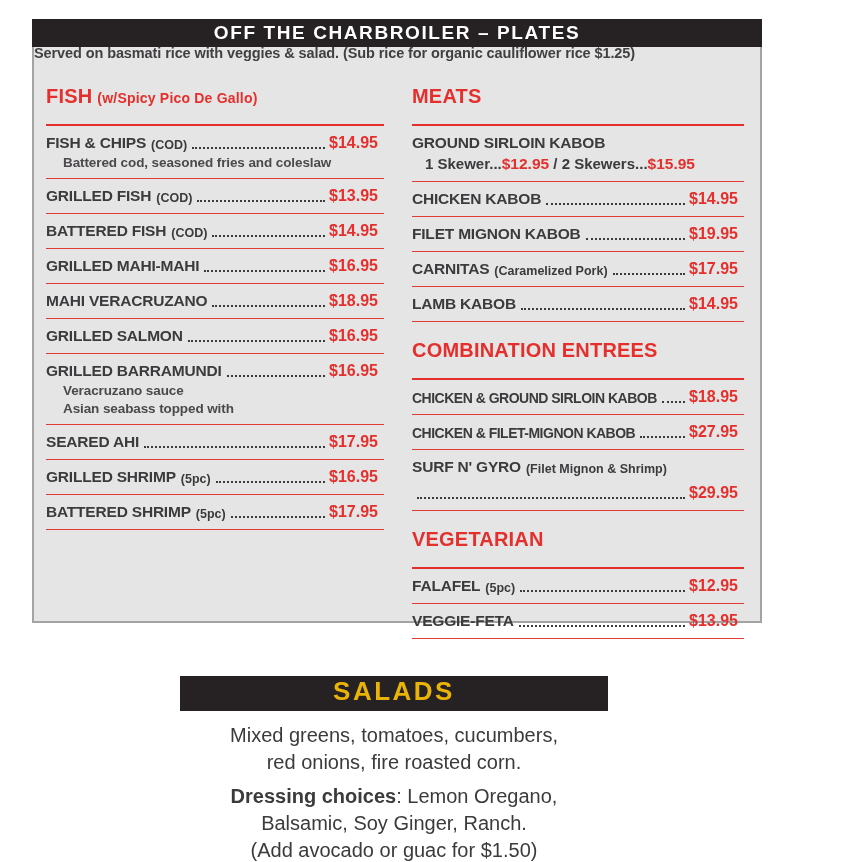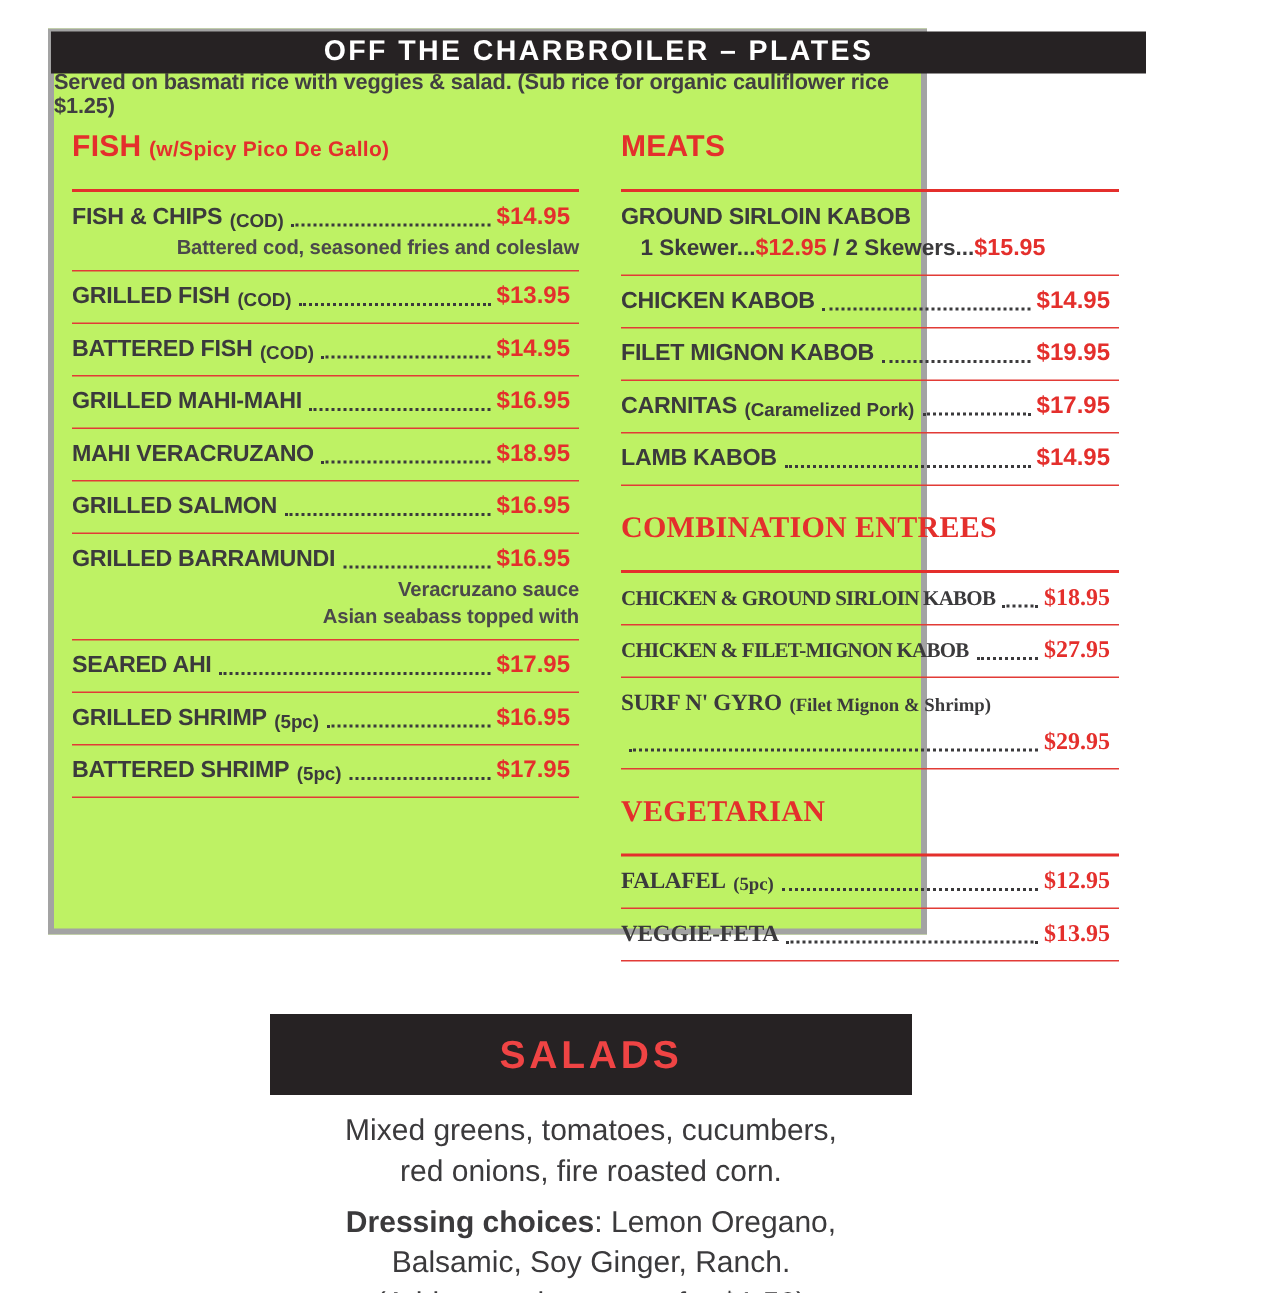--- a/index.html
+++ b/index.html
@@ -3,59 +3,59 @@
 <meta charset="utf-8">
 <style>
   html,body{margin:0;padding:0;}
   body{
     width:858px;height:862px;background:#ffffff;position:relative;
     font-family:"Liberation Sans", sans-serif;color:#3b3a3c;
     -webkit-font-smoothing:antialiased;
   }
   
   .menu-box{
-    position:absolute;left:32px;top:19px;width:586px;height:604px;
-    box-sizing:border-box;border:4px solid #a3a3a3;background:#bef264;
+    position:absolute;left:32px;top:19px;width:730px;height:604px;
+    box-sizing:border-box;border:2px solid #a3a3a3;background:#e5e5e5;
   }
   .titlebar{
     position:absolute;left:-2px;top:-2px;width:730px;height:28px;
     background:#262223;color:#fff;display:flex;align-items:center;justify-content:center;
     font-weight:bold;font-size:19px;letter-spacing:1.6px;
   }
   .subtitle{
     margin-top:24px;font-size:14.5px;font-weight:bold;
     color:#413f41;letter-spacing:-0.1px;
   }
   .col{position:absolute;top:64px;}
   .col-left{left:12px;width:338px;}
   .col-right{left:378px;width:332px;}
 
-  .menu-section + .menu-section{margin-top:17px;font-family:Liberation Serif, serif;}
+  .menu-section + .menu-section{margin-top:17px;}
   .sec-title{
     color:#e42f2c;font-weight:bold;font-size:20px;letter-spacing:0.2px;
     border-bottom:2px solid #e42f2c;padding-bottom:16px;white-space:nowrap;
   }
   .sec-note{font-size:14px;margin-left:5px;}
 
   .item{margin:0;}
   .line{display:flex;align-items:flex-end;padding:8px 6px 0 0;}
   .name{font-weight:bold;font-size:15.5px;white-space:nowrap;letter-spacing:-0.2px;}
   .name.compact{font-size:14px;letter-spacing:-0.5px;}
   .note{font-weight:bold;font-size:12.5px;margin-left:5px;white-space:nowrap;}
   .leader{flex:1 1 auto;border-bottom:2.5px dotted #3b3a3c;margin:0 4px 3px 5px;min-width:10px;}
   .price{color:#e42f2c;font-weight:bold;font-size:16px;white-space:nowrap;}
-  .desc{font-size:13.5px;font-weight:bold;color:#4b494b;padding:3px 0 0 17px;letter-spacing:-0.1px;text-align:right;}
+  .desc{font-size:13.5px;font-weight:bold;color:#4b494b;padding:3px 0 0 17px;letter-spacing:-0.1px;}
   .dual{padding:3px 6px 0 13px;font-weight:bold;font-size:15px;display:flex;align-items:baseline;white-space:pre;}
   .dual .red{color:#e42f2c;font-size:15.5px;}
   .rule{border:none;border-top:1.5px solid #e23b36;margin:8px 0 0 0;height:0;}
 
   
   .salads{position:absolute;left:180px;top:676px;width:428px;text-align:center;}
   .salads-bar{
-    background:#262223;color:#ef4444;height:54px;display:flex;align-items:center;justify-content:center;
+    background:#262223;color:#eab308;height:35px;display:flex;align-items:flex-start;justify-content:center;
     font-weight:bold;font-size:26px;letter-spacing:2.5px;
   }
   .salads-body{margin-top:11px;font-size:20px;line-height:27px;color:#3b3a3c;}
   .dressing{margin-top:7px;}
   .bold{font-weight:bold;text-align:center;}
 </style>
 </head>
 <body>
 
 <div class="menu-box">

